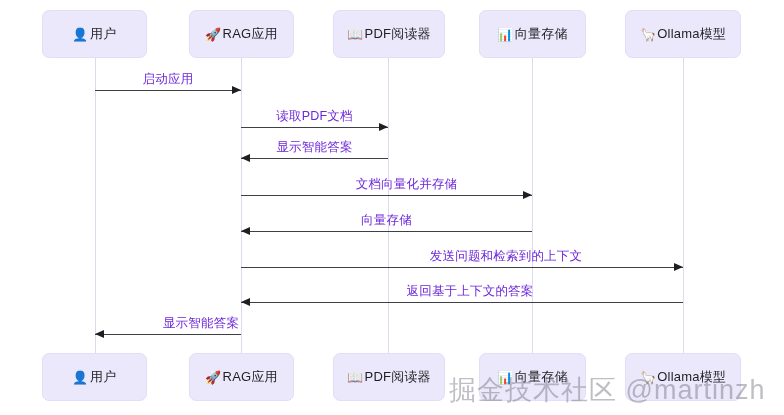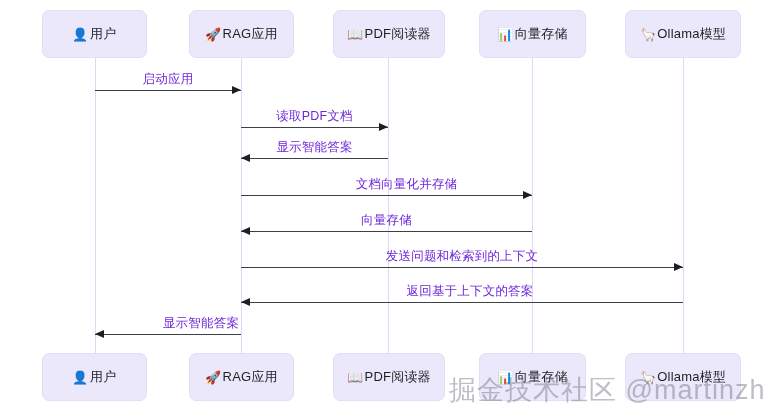--- a/index.html
+++ b/index.html
@@ -113,21 +113,21 @@
     <div class="arrowhead left" style="top: 154px; left: 241px;"></div>
     <div class="msg-label" style="left: 241px; width: 147px; top: 139px;">显示智能答案</div>
     <div class="message" style="left: 241px; top: 195px; width: 291px;"></div>
     <div class="arrowhead right" style="top: 191px; left: 523px;"></div>
     <div class="msg-label" style="left: 241px; width: 291px; top: 176px; margin-left: 20px;">文档向量化并存储</div>
     <div class="message" style="left: 241px; top: 231px; width: 291px;"></div>
     <div class="arrowhead left" style="top: 227px; left: 241px;"></div>
     <div class="msg-label" style="left: 241px; width: 291px; top: 212px;">向量存储</div>
     <div class="message" style="left: 241px; top: 267px; width: 442px;"></div>
     <div class="arrowhead right" style="top: 263px; left: 674px;"></div>
-    <div class="msg-label" style="left: 241px; width: 442px; top: 248px;">发送问题和检索到的上下文</div>
+    <div class="msg-label" style="left: 241px; width: 442px; top: 248px; padding-left: 44px;">发送问题和检索到的上下文</div>
     <div class="message" style="left: 241px; top: 302px; width: 442px;"></div>
     <div class="arrowhead left" style="top: 298px; left: 241px;"></div>
     <div class="msg-label" style="left: 241px; width: 442px; top: 283px; padding-left: 8px;">返回基于上下文的答案</div>
     <div class="message" style="left: 95px; top: 334px; width: 146px;"></div>
     <div class="arrowhead left" style="top: 330px; left: 95px;"></div>
     <div class="msg-label" style="left: 95px; width: 146px; top: 315px; padding-left: 33px;">显示智能答案</div>
     <div class="participant" style="left: 42px; width: 105px; top: 10px;">
       <span class="p-icon">👤</span>
       <span class="p-label">用户</span>
     </div>

